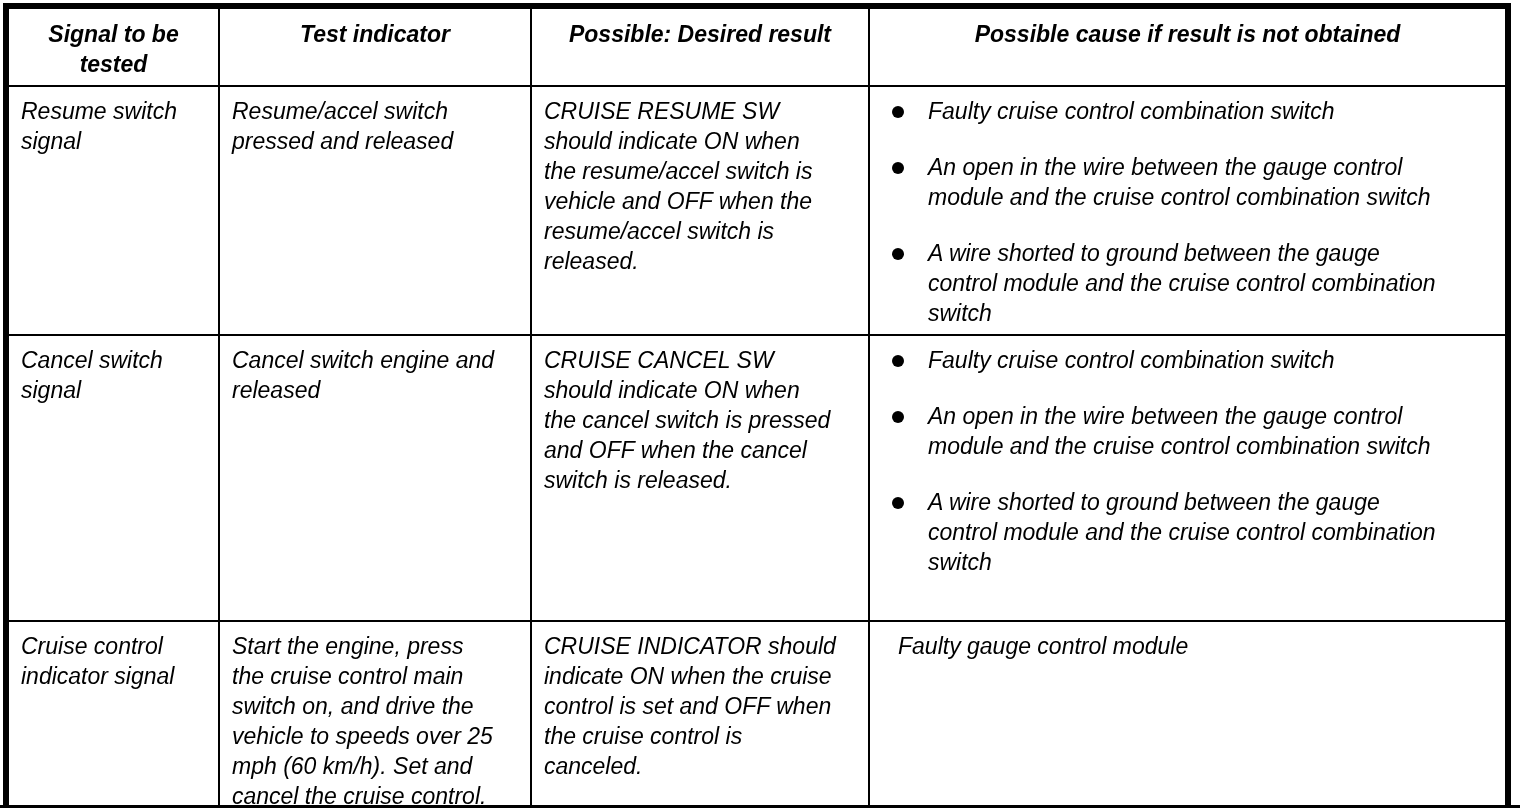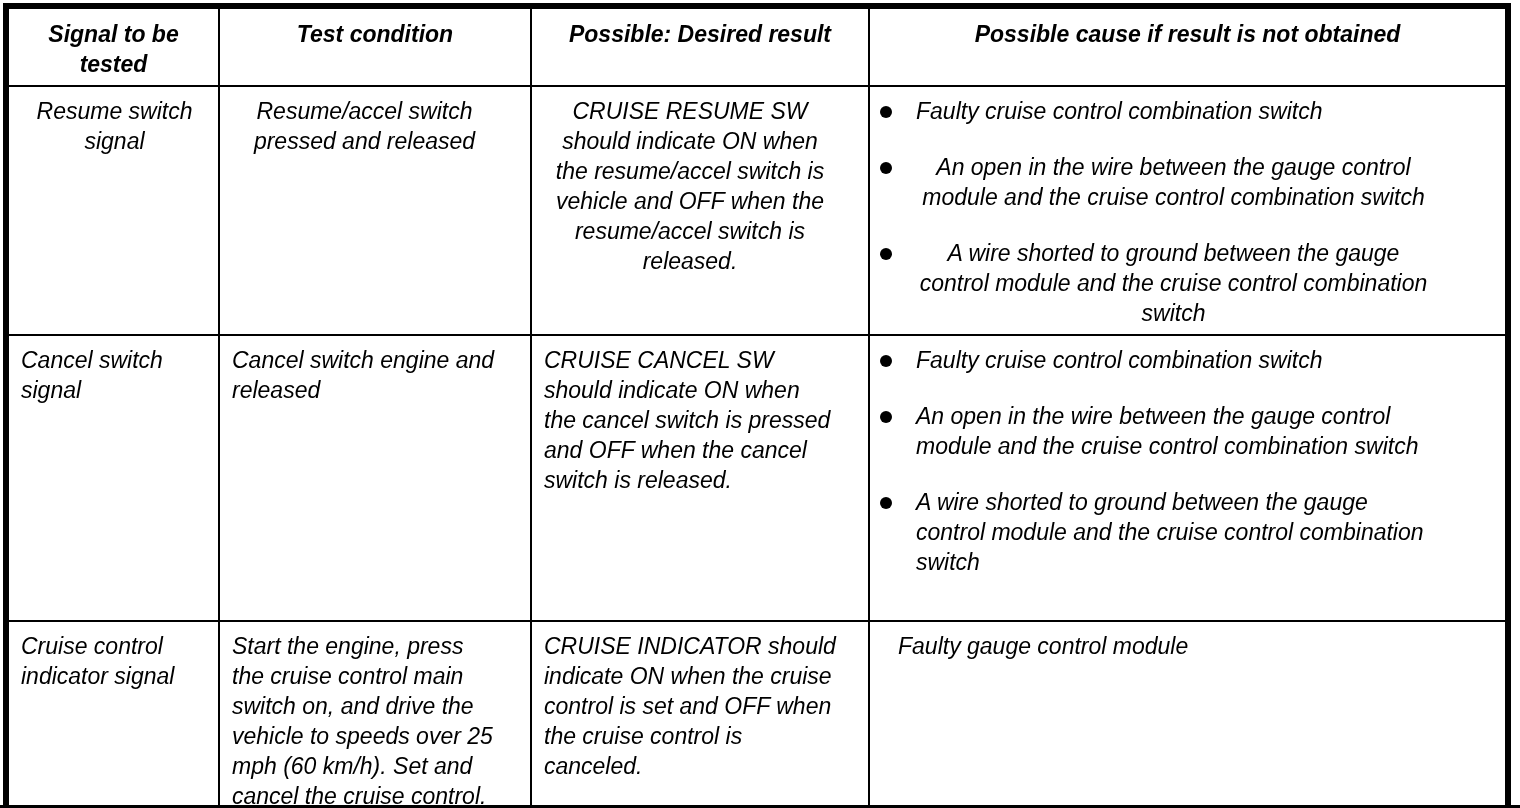--- a/index.html
+++ b/index.html
@@ -46,31 +46,31 @@
   }
   th {
     font-weight: bold;
     text-align: center;
     padding: 10px 6px 6px 6px;
   }
   td {
     padding: 9px 10px 6px 12px;
   }
   tr.r-header { height: 79px;  }
-  tr.r1       { height: 179px; text-align: center; }
+  tr.r1       { height: 179px; }
   tr.r2       { height: 286px; }
   tr.r3       { height: 203px; }
 
   
   .hw1 { max-width: 190px; margin: 0 auto; }
   .w1  { max-width: 188px; }
   .w2  { max-width: 265px; }
   .w3  { max-width: 292px; }
 
-  td.causes { padding-left: 10px; }
+  td.causes { padding-left: 22px; }
   td.causes[data-bullets="false"] { padding-left: 28px; }
   ul.cause-list {
     list-style: none;
     margin: 0;
     padding: 0;
   }
   li.cause {
     display: flex;
     margin-bottom: 26px;
   }
@@ -106,21 +106,21 @@
         <col class="c2">
         <col class="c3">
         <col class="c4">
     </colgroup>
     <thead>
       <tr class="r-header">
         <th>
           <div class="hw1">Signal to be tested</div>
         </th>
         <th>
-          <div>Test condition</div>
+          <div>Test indicator</div>
         </th>
         <th>
           <div>Possible: Desired result</div>
         </th>
         <th>
           <div>Possible cause if result is not obtained</div>
         </th>
       </tr>
     </thead>
     <tbody>

